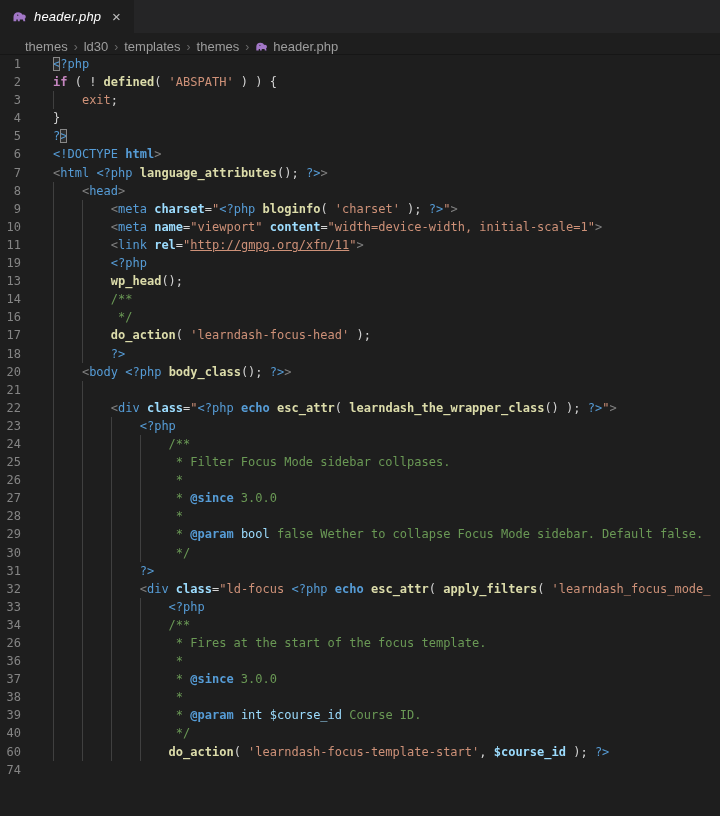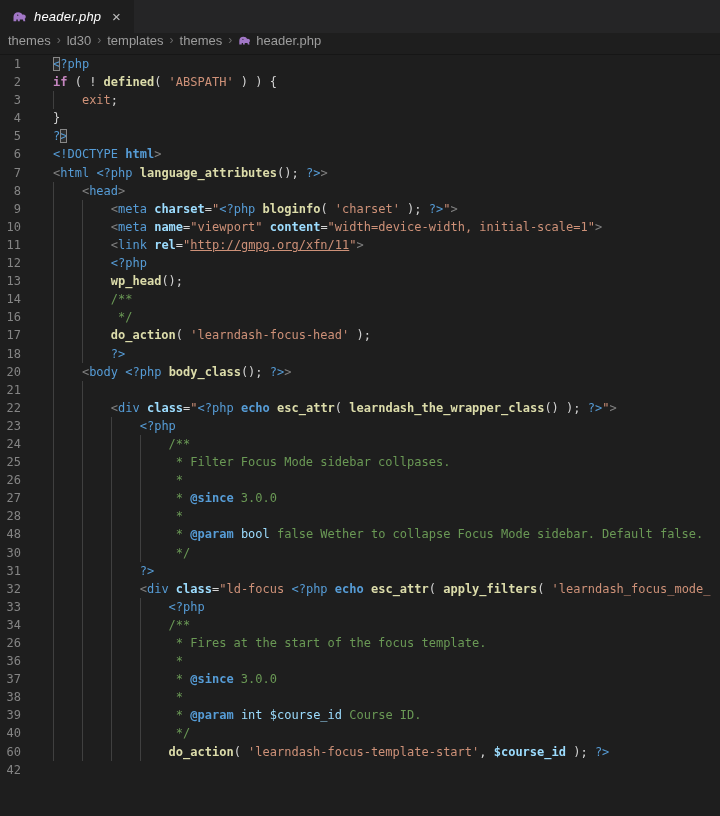--- a/index.html
+++ b/index.html
@@ -9,21 +9,21 @@
   
   .tabbar { height:33px; background:#252526; display:flex; align-items:stretch; }
   .tab { display:flex; align-items:center; gap:7px; padding:0 10px 0 12px;
          background:#1e1e1e; min-width:122px; cursor:pointer; }
   .tab-title { font-size:13px; font-style:italic; color:#ffffff; letter-spacing:.2px; }
   .tab-close { color:#c0c0c0; font-size:15px; line-height:15px; width:16px; height:16px;
                display:flex; align-items:center; justify-content:center; border-radius:3px; }
   .php-icon { width:15px; height:15px; flex:none; }
 
   
-  .breadcrumbs { height:22px; display:flex; align-items:flex-start; padding-left:7px;
+  .breadcrumbs { height:22px; display:flex; align-items:flex-end; padding-left:24px;
                  background:#1e1e1e; font-size:13px; color:#9d9d9d;
                  border-bottom:1px solid #161616; }
   .crumb { padding:0 1px; white-space:nowrap; cursor:pointer; }
   .crumb-sep { color:#6a6a6a; margin:0 5px; font-size:12px; }
   .crumb-file { display:flex; align-items:center; gap:5px; }
   #bc-items { display:contents; }
 
   
   .editor { position:relative; height:760px; cursor:text;
             font-family:"DejaVu Sans Mono","Liberation Mono",monospace; font-size:12px; }
@@ -100,21 +100,21 @@
       </div>
       <div class="code-line">
         <span class="ln">10</span>
         <span class="lc"><i class="guide" style="left: calc(0ch);"></i><i class="guide" style="left: calc(4ch);"></i><span class="seg" style="color: rgb(212, 212, 212);">        </span><span class="seg" style="color: rgb(128, 128, 128);">&lt;</span><span class="seg" style="color: rgb(86, 156, 214);">meta</span><span class="seg" style="color: rgb(212, 212, 212);"> </span><span class="seg" style="color: rgb(156, 220, 254); font-weight: bold;">name</span><span class="seg" style="color: rgb(212, 212, 212);">=</span><span class="seg" style="color: rgb(206, 145, 120);">"viewport"</span><span class="seg" style="color: rgb(212, 212, 212);"> </span><span class="seg" style="color: rgb(156, 220, 254); font-weight: bold;">content</span><span class="seg" style="color: rgb(212, 212, 212);">=</span><span class="seg" style="color: rgb(206, 145, 120);">"width=device-width, initial-scale=1"</span><span class="seg" style="color: rgb(128, 128, 128);">&gt;</span></span>
       </div>
       <div class="code-line">
         <span class="ln">11</span>
         <span class="lc"><i class="guide" style="left: calc(0ch);"></i><i class="guide" style="left: calc(4ch);"></i><span class="seg" style="color: rgb(212, 212, 212);">        </span><span class="seg" style="color: rgb(128, 128, 128);">&lt;</span><span class="seg" style="color: rgb(86, 156, 214);">link</span><span class="seg" style="color: rgb(212, 212, 212);"> </span><span class="seg" style="color: rgb(156, 220, 254); font-weight: bold;">rel</span><span class="seg" style="color: rgb(212, 212, 212);">=</span><span class="seg" style="color: rgb(206, 145, 120);">"</span><span class="seg" style="color: rgb(206, 145, 120); text-decoration: underline;">http://gmpg.org/xfn/11</span><span class="seg" style="color: rgb(206, 145, 120);">"</span><span class="seg" style="color: rgb(128, 128, 128);">&gt;</span></span>
       </div>
       <div class="code-line">
-        <span class="ln">12</span>
+        <span class="ln">19</span>
         <span class="lc"><i class="guide" style="left: calc(0ch);"></i><i class="guide" style="left: calc(4ch);"></i><span class="seg" style="color: rgb(212, 212, 212);">        </span><span class="seg" style="color: rgb(86, 156, 214);">&lt;?php</span></span>
       </div>
       <div class="code-line">
         <span class="ln">13</span>
         <span class="lc"><i class="guide" style="left: calc(0ch);"></i><i class="guide" style="left: calc(4ch);"></i><span class="seg" style="color: rgb(212, 212, 212);">        </span><span class="seg" style="color: rgb(220, 220, 170); font-weight: bold;">wp_head</span><span class="seg" style="color: rgb(212, 212, 212);">();</span></span>
       </div>
       <div class="code-line">
         <span class="ln">14</span>
         <span class="lc"><i class="guide" style="left: calc(0ch);"></i><i class="guide" style="left: calc(4ch);"></i><span class="seg" style="color: rgb(212, 212, 212);">        </span><span class="seg" style="color: rgb(106, 153, 85);">/**</span></span>
       </div>
@@ -160,21 +160,21 @@
       </div>
       <div class="code-line">
         <span class="ln">27</span>
         <span class="lc"><i class="guide" style="left: calc(0ch);"></i><i class="guide" style="left: calc(4ch);"></i><i class="guide" style="left: calc(8ch);"></i><i class="guide" style="left: calc(12ch);"></i><span class="seg" style="color: rgb(106, 153, 85);">                 * </span><span class="seg" style="color: rgb(86, 156, 214); font-weight: bold;">@since</span><span class="seg" style="color: rgb(106, 153, 85);"> 3.0.0</span></span>
       </div>
       <div class="code-line">
         <span class="ln">28</span>
         <span class="lc"><i class="guide" style="left: calc(0ch);"></i><i class="guide" style="left: calc(4ch);"></i><i class="guide" style="left: calc(8ch);"></i><i class="guide" style="left: calc(12ch);"></i><span class="seg" style="color: rgb(106, 153, 85);">                 *</span></span>
       </div>
       <div class="code-line">
-        <span class="ln">48</span>
+        <span class="ln">29</span>
         <span class="lc"><i class="guide" style="left: calc(0ch);"></i><i class="guide" style="left: calc(4ch);"></i><i class="guide" style="left: calc(8ch);"></i><i class="guide" style="left: calc(12ch);"></i><span class="seg" style="color: rgb(106, 153, 85);">                 * </span><span class="seg" style="color: rgb(86, 156, 214); font-weight: bold;">@param</span><span class="seg" style="color: rgb(106, 153, 85);"> </span><span class="seg" style="color: rgb(156, 220, 254);">bool</span><span class="seg" style="color: rgb(106, 153, 85);"> false Wether to collapse Focus Mode sidebar. Default false.</span></span>
       </div>
       <div class="code-line">
         <span class="ln">30</span>
         <span class="lc"><i class="guide" style="left: calc(0ch);"></i><i class="guide" style="left: calc(4ch);"></i><i class="guide" style="left: calc(8ch);"></i><i class="guide" style="left: calc(12ch);"></i><span class="seg" style="color: rgb(106, 153, 85);">                 */</span></span>
       </div>
       <div class="code-line">
         <span class="ln">31</span>
         <span class="lc"><i class="guide" style="left: calc(0ch);"></i><i class="guide" style="left: calc(4ch);"></i><i class="guide" style="left: calc(8ch);"></i><span class="seg" style="color: rgb(212, 212, 212);">            </span><span class="seg" style="color: rgb(86, 156, 214);">?&gt;</span></span>
       </div>
@@ -212,17 +212,17 @@
       </div>
       <div class="code-line">
         <span class="ln">40</span>
         <span class="lc"><i class="guide" style="left: calc(0ch);"></i><i class="guide" style="left: calc(4ch);"></i><i class="guide" style="left: calc(8ch);"></i><i class="guide" style="left: calc(12ch);"></i><span class="seg" style="color: rgb(106, 153, 85);">                 */</span></span>
       </div>
       <div class="code-line">
         <span class="ln">60</span>
         <span class="lc"><i class="guide" style="left: calc(0ch);"></i><i class="guide" style="left: calc(4ch);"></i><i class="guide" style="left: calc(8ch);"></i><i class="guide" style="left: calc(12ch);"></i><span class="seg" style="color: rgb(212, 212, 212);">                </span><span class="seg" style="color: rgb(220, 220, 170); font-weight: bold;">do_action</span><span class="seg" style="color: rgb(212, 212, 212);">( </span><span class="seg" style="color: rgb(206, 145, 120);">'learndash-focus-template-start'</span><span class="seg" style="color: rgb(212, 212, 212);">, </span><span class="seg" style="color: rgb(156, 220, 254); font-weight: bold;">$course_id</span><span class="seg" style="color: rgb(212, 212, 212);"> ); </span><span class="seg" style="color: rgb(86, 156, 214);">?&gt;</span></span>
       </div>
       <div class="code-line">
-        <span class="ln">42</span>
+        <span class="ln">74</span>
         <span class="lc"></span>
       </div>
     </div>
 </div>
 
 </body></html>

